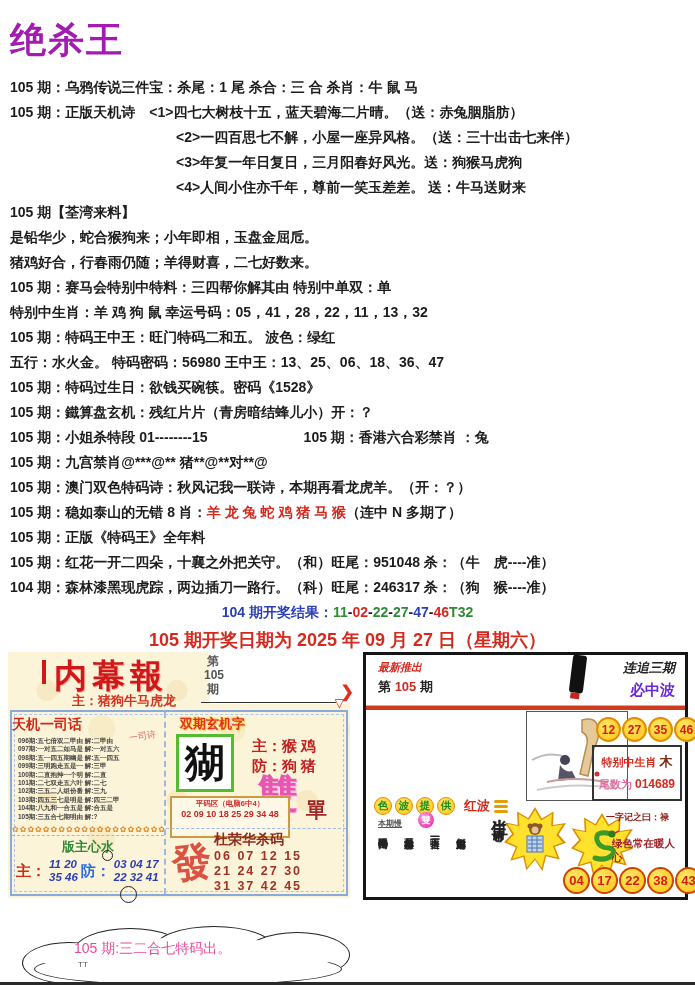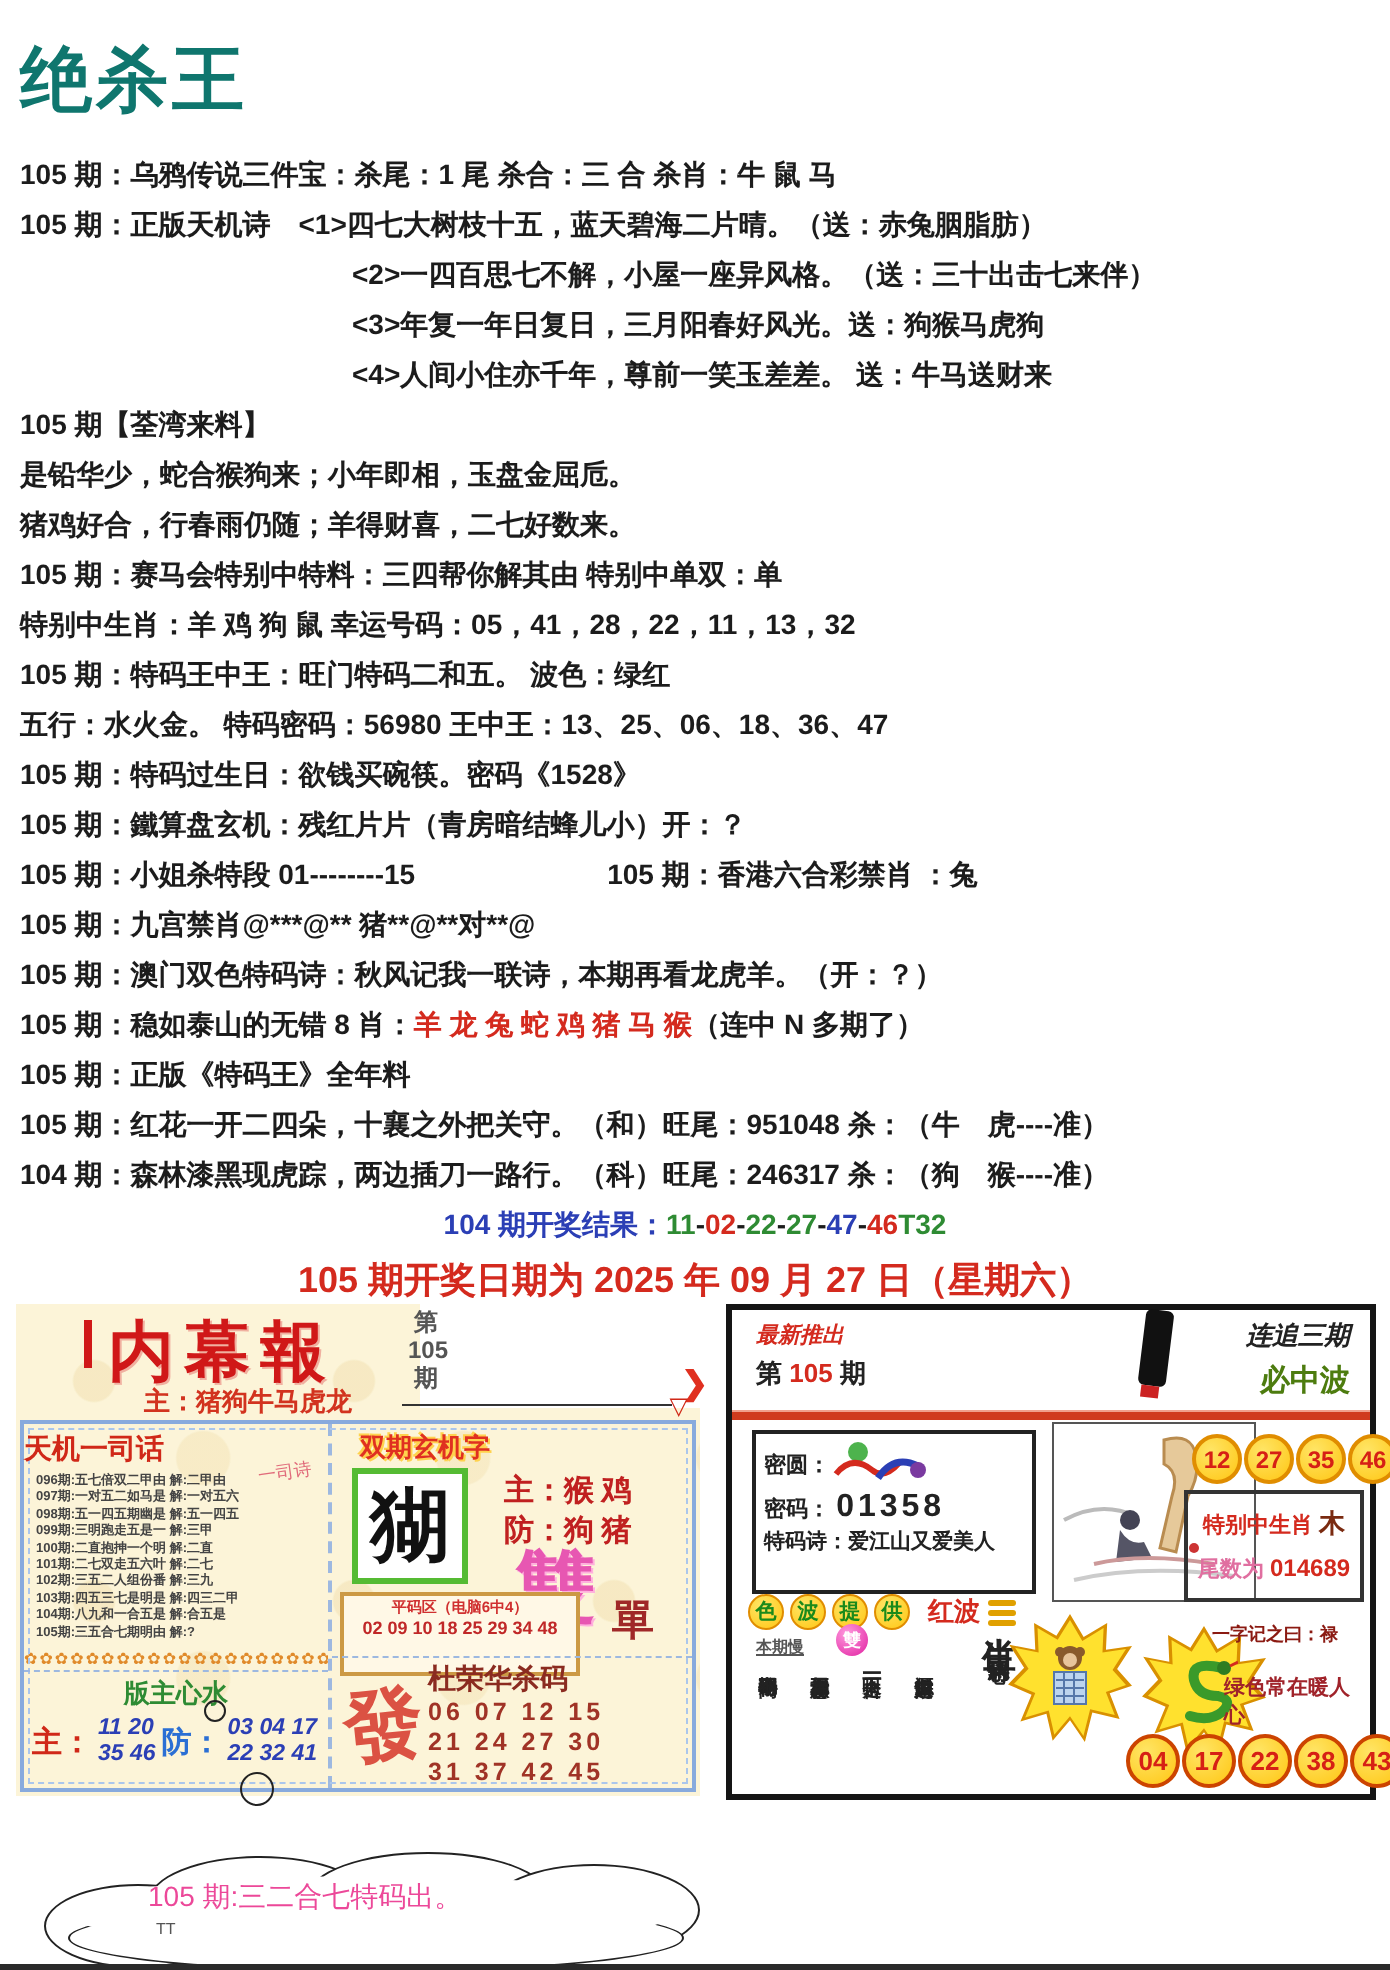--- a/index.html
+++ b/index.html
@@ -1,20 +1,20 @@
 <!DOCTYPE html>
 <html><head>
 <meta charset="utf-8">
 <style>
   html,body{margin:0;padding:0;background:#fff;}
   body{width:695px;height:985px;position:relative;overflow:hidden;
        font-family:"Liberation Sans",sans-serif;}
   
   .report{padding-top:12px;}
-  .rtitle{font-family:"Liberation Serif",serif;color:#0f766e;font-size:36px;
+  .rtitle{font-family:"Liberation Serif",serif;color:#a21caf;font-size:36px;
           font-weight:bold;margin:4px 12px 10px 10px;letter-spacing:2px;}
   .line{font-weight:bold;font-size:14px;line-height:25px;height:25px;
         padding-left:10px;white-space:nowrap;color:#1c1c1c;}
   .line.ind{padding-left:176px;}
   .line.center{text-align:center;padding-left:0;}
   .line.date{font-size:18px;height:30px;line-height:30px;}
   .seg-k{color:#1c1c1c;} .seg-r{color:#d42a1e;} .seg-g{color:#2e8b33;}
   .seg-b{color:#2b3fb5;} .seg-sp{display:inline-block;width:96px;}
   
   .lpanel{position:absolute;left:8px;top:652px;width:342px;height:246px;
@@ -85,21 +85,21 @@
   .rhead{position:relative;height:50px;}
   .rh-left{position:absolute;left:12px;top:5px;}
   .rh-new{color:#d42a1e;font-weight:bold;font-size:11px;font-style:italic;}
   .rh-issue{font-size:13px;font-weight:bold;color:#222;margin-top:3px;}
   .rh-issue .no{color:#d42a1e;}
   .brush{position:absolute;left:205px;top:0px;width:14px;height:38px;background:#111;
          border-radius:3px;transform:rotate(7deg);}
   .brush:after{content:"";position:absolute;left:2px;bottom:-6px;width:9px;height:6px;background:#c22;}
   .rh-right{position:absolute;right:10px;top:4px;text-align:right;}
   .rh-r1{font-size:13px;font-weight:bold;font-style:italic;color:#222;}
-  .rh-r2{font-size:15px;font-weight:bold;color:#4d7c0f;font-family:"Liberation Serif",serif;margin-top:4px;}
+  .rh-r2{font-size:15px;font-weight:bold;color:#6d28d9;font-family:"Liberation Serif",serif;margin-top:4px;}
   .rdivider{position:absolute;left:0;right:0;top:50px;height:4px;background:#d03b1e;
             border-top:1px solid #f0a08c;}
   .secretbox{position:absolute;left:10px;top:60px;width:142px;height:82px;border:2px solid #222;
              padding:2px 4px;box-sizing:border-box;}
   .secretbox .row1{font-size:11px;font-weight:bold;color:#222;display:flex;align-items:center;}
   .code-line{font-size:11px;font-weight:bold;color:#222;}
   .code-line .code{font-size:16px;letter-spacing:2px;}
   .poem-line{font-size:10.5px;font-weight:bold;color:#222;margin-top:1px;white-space:nowrap;}
   .illus{position:absolute;left:160px;top:56px;width:100px;height:88px;border:1.5px solid #555;}
   .circ-row-top{position:absolute;left:230px;top:62px;display:flex;gap:1px;}
@@ -271,38 +271,20 @@
       </div>
     </div>
     <div class="brush"></div>
     <div class="rh-right">
       <div class="rh-r1">连追三期</div>
       <div class="rh-r2">必中波</div>
     </div>
   </div>
   <div class="rdivider"></div>
 
-  <div class="secretbox">
-    <div class="row1">
-      <span>密圆：</span>
-      <svg width="52" height="26" viewBox="0 0 52 26">
-        <circle cx="14" cy="7" r="5" fill="#4db34d"></circle>
-        <path d="M3 18 q8 -10 18 -2 q6 5 14 -4" stroke="#d42a1e" stroke-width="3" fill="none"></path>
-        <path d="M24 20 q8 -12 20 -6" stroke="#2b3fb5" stroke-width="3.5" fill="none"></path>
-        <circle cx="44" cy="16" r="4" fill="#7a3aa0"></circle>
-      </svg>
-    </div>
-    <div class="code-line">
-      <span>密码：</span>
-      <span class="code">01358</span>
-    </div>
-    <div class="poem-line">
-      <span>特码诗：</span><span>爱江山又爱美人</span>
-    </div>
-  </div>
 
   <div class="illus">
     <svg width="97" height="85" viewBox="0 0 97 85">
       <path d="M55 8 q14 -4 16 8 q2 10 -4 20 l-6 28 l-8 -2 l6 -26 q4 -12 -4 -16 z" fill="#e6c99a" stroke="#b98c50" stroke-width="1.5"></path>
       <path d="M5 48 q18 -10 36 -2" stroke="#bbb" stroke-width="2" fill="none"></path>
       <circle cx="38" cy="48" r="5" fill="#445"></circle>
       <path d="M33 53 q5 8 12 6 l4 8 l-18 2 z" fill="#556"></path>
       <path d="M20 70 q25 -6 60 0" stroke="#c99" stroke-width="2" fill="none"></path>
       <path d="M10 78 q35 -8 80 -2" stroke="#ccc" stroke-width="2" fill="none"></path>
       <circle cx="70" cy="62" r="2.5" fill="#c33"></circle>

